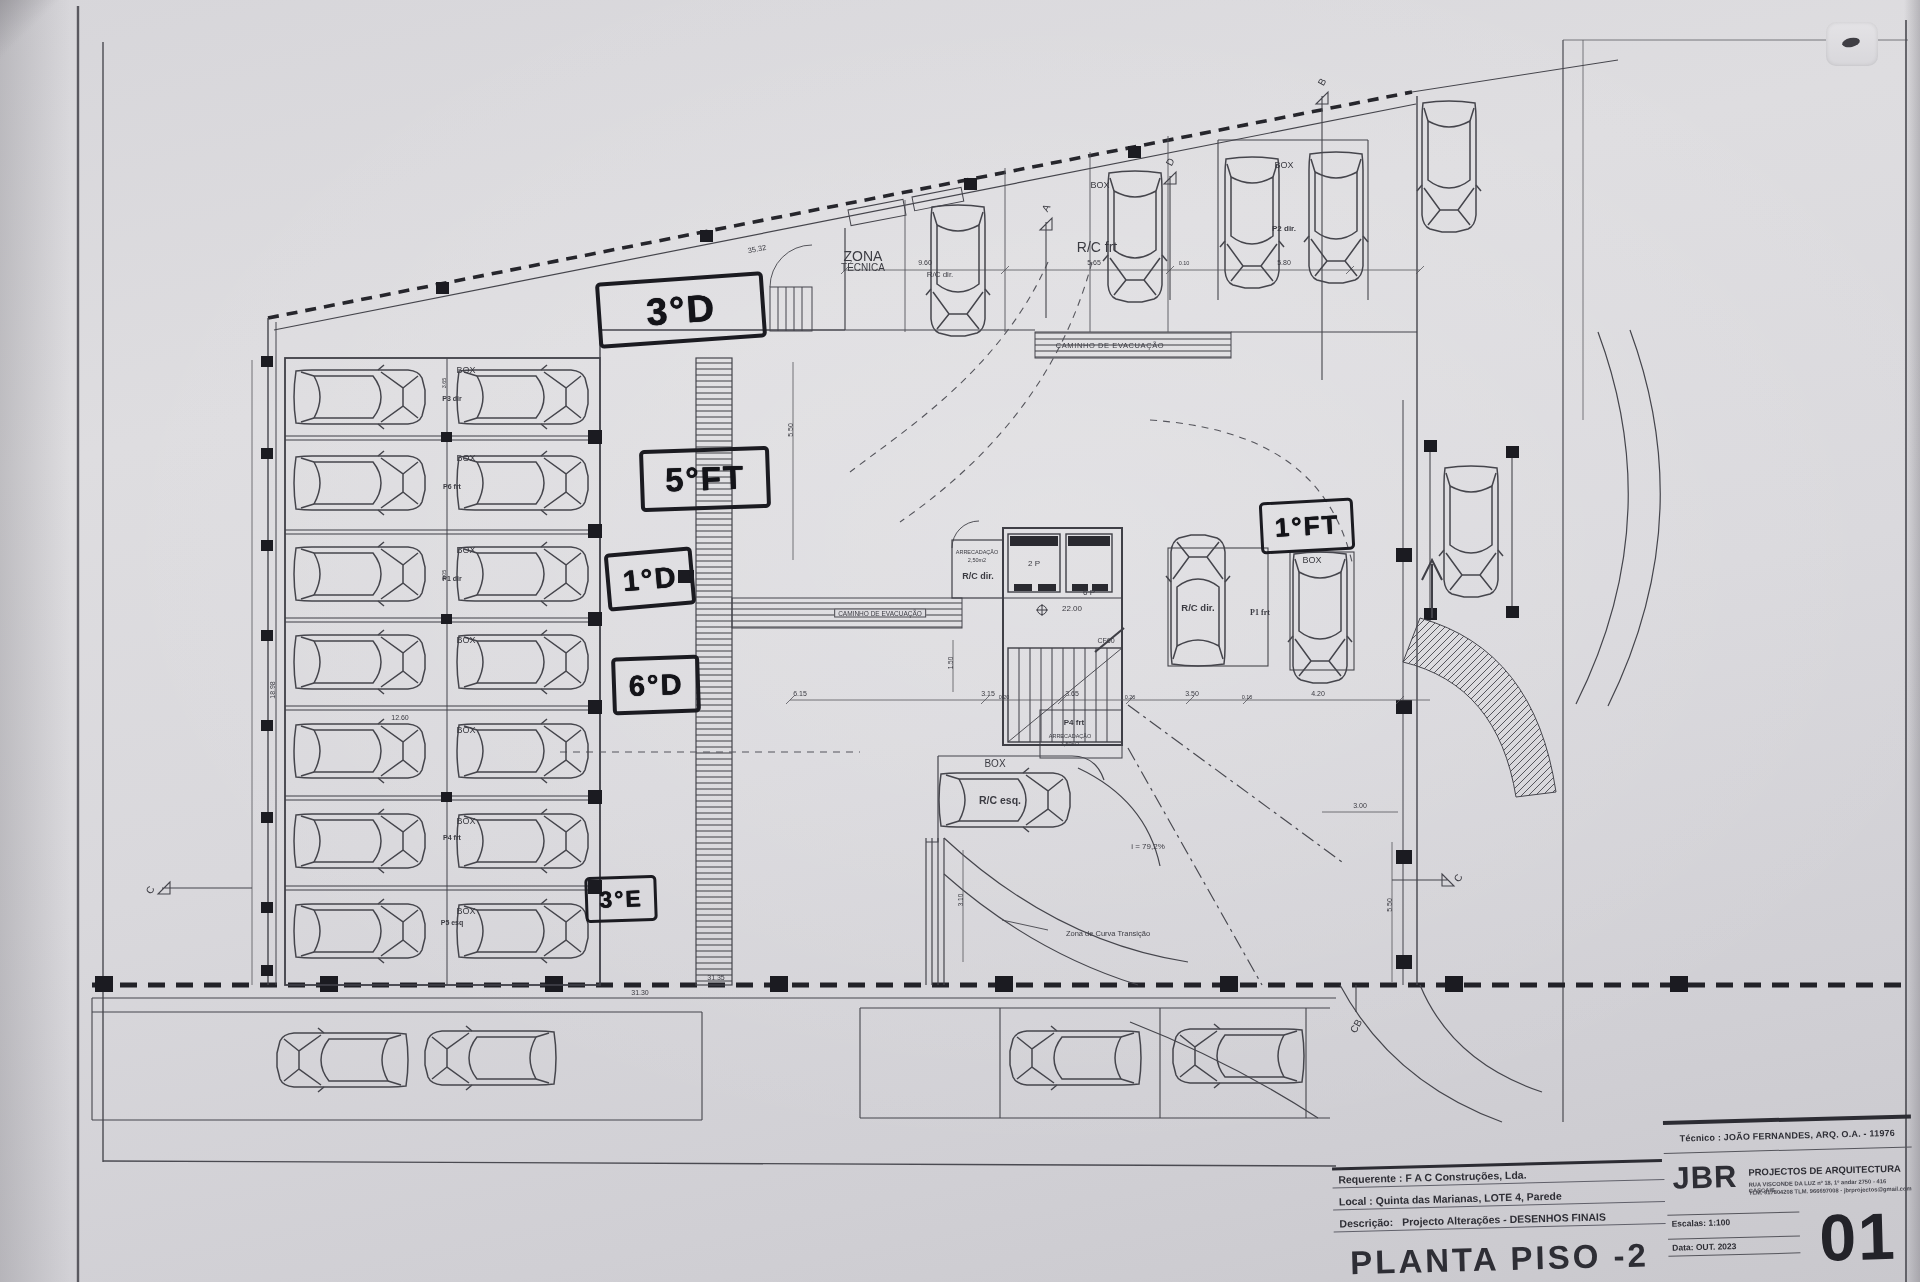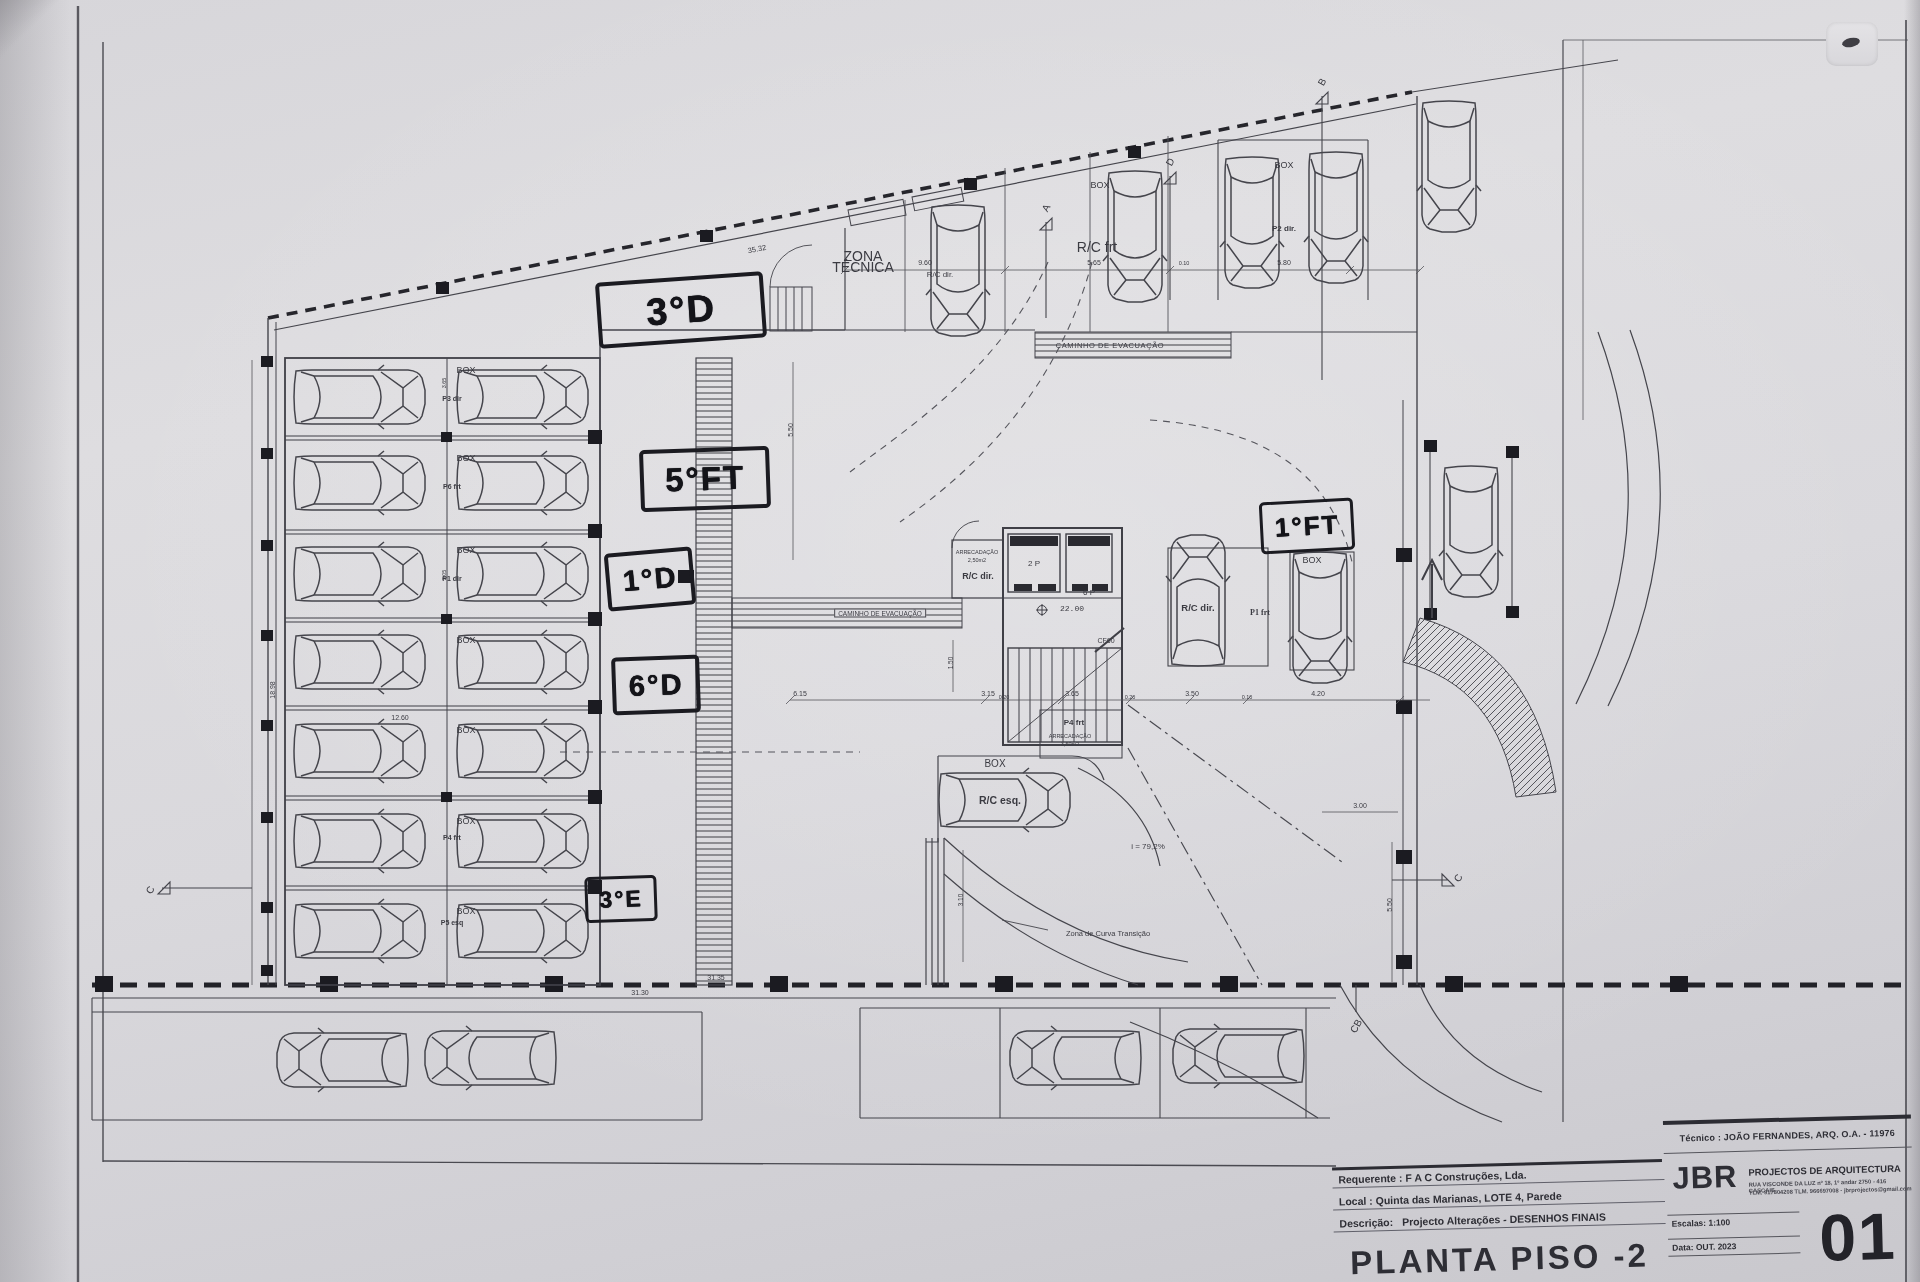--- a/index.html
+++ b/index.html
@@ -320,21 +320,21 @@
         <use href="#car" transform="translate(1471,532) rotate(90)"></use>
     <use href="#car" transform="translate(1198,600) rotate(-90)"></use>
         <use href="#car" transform="translate(1320,618) rotate(90)"></use>
     <use href="#car" transform="translate(1005,800)"></use>
   </g>
 </svg>
 
 <div class="ov">
 
   <div class="t" style="left:863px;top:256px;font-size:14px;">ZONA</div>
-  <div class="t" style="left:863px;top:267px;font-size:14px;">TÉCNICA</div>
+  <div class="t" style="left:863px;top:267px;font-size:10px;">TÉCNICA</div>
   <div class="t" style="left:1110px;top:345px;font-size:7.5px;letter-spacing:.6px;">CAMINHO DE EVACUAÇÃO</div>
   <div class="t lblbox" style="left:880px;top:613px;font-size:6.5px;">CAMINHO DE EVACUAÇÃO</div>
 
   <div class="t" style="left:466px;top:370px;font-size:9px;">BOX</div>
   <div class="t" style="left:466px;top:458px;font-size:9px;">BOX</div>
   <div class="t" style="left:466px;top:550px;font-size:9px;">BOX</div>
   <div class="t" style="left:466px;top:640px;font-size:9px;">BOX</div>
   <div class="t" style="left:466px;top:730px;font-size:9px;">BOX</div>
   <div class="t" style="left:466px;top:821px;font-size:9px;">BOX</div>
   <div class="t" style="left:466px;top:911px;font-size:9px;">BOX</div>
@@ -356,21 +356,21 @@
   <div class="t" style="left:940px;top:274px;font-size:8px;">R/C dir.</div>
   <div class="t b" style="left:1198px;top:607px;font-size:9.5px;">R/C dir.</div>
   <div class="t b" style="left:1260px;top:612px;font-size:8px;font-family:Liberation Serif, serif;">P1 frt</div>
   <div class="t b" style="left:1000px;top:800px;font-size:10.5px;">R/C esq.</div>
 
   <div class="t" style="left:977px;top:552px;font-size:5.5px;">ARRECADAÇÃO</div>
   <div class="t" style="left:977px;top:560px;font-size:5.5px;">2,50m2</div>
   <div class="t b" style="left:978px;top:576px;font-size:9px;">R/C dir.</div>
   <div class="t" style="left:1034px;top:563px;font-size:8px;">2 P</div>
   <div class="t" style="left:1089px;top:592px;font-size:8px;">6 P</div>
-  <div class="t" style="left:1072px;top:608px;font-size:8px;font-family:Liberation Mono, monospace;">22.00</div>
+  <div class="t" style="left:1072px;top:608px;font-size:8px;">22.00</div>
   <div class="t" style="left:1106px;top:640px;font-size:7px;">CF60</div>
   <div class="t b" style="left:1074px;top:722px;font-size:8px;">P4 frt</div>
   <div class="t" style="left:1070px;top:736px;font-size:5.5px;">ARRECADAÇÃO</div>
   <div class="t" style="left:1070px;top:744px;font-size:5.5px;">3,50m2</div>
 
   <div class="t" style="left:1148px;top:846px;font-size:8px;">i = 79,2%</div>
   <div class="t" style="left:1108px;top:933px;font-size:7.5px;">Zona de Curva Transição</div>
 
   <div class="t" style="left:757px;top:249px;font-size:7.5px;transform:translate(-50%,-50%) rotate(-11deg);">35.32</div>
   <div class="t" style="left:925px;top:262px;font-size:7px;">9.60</div>

